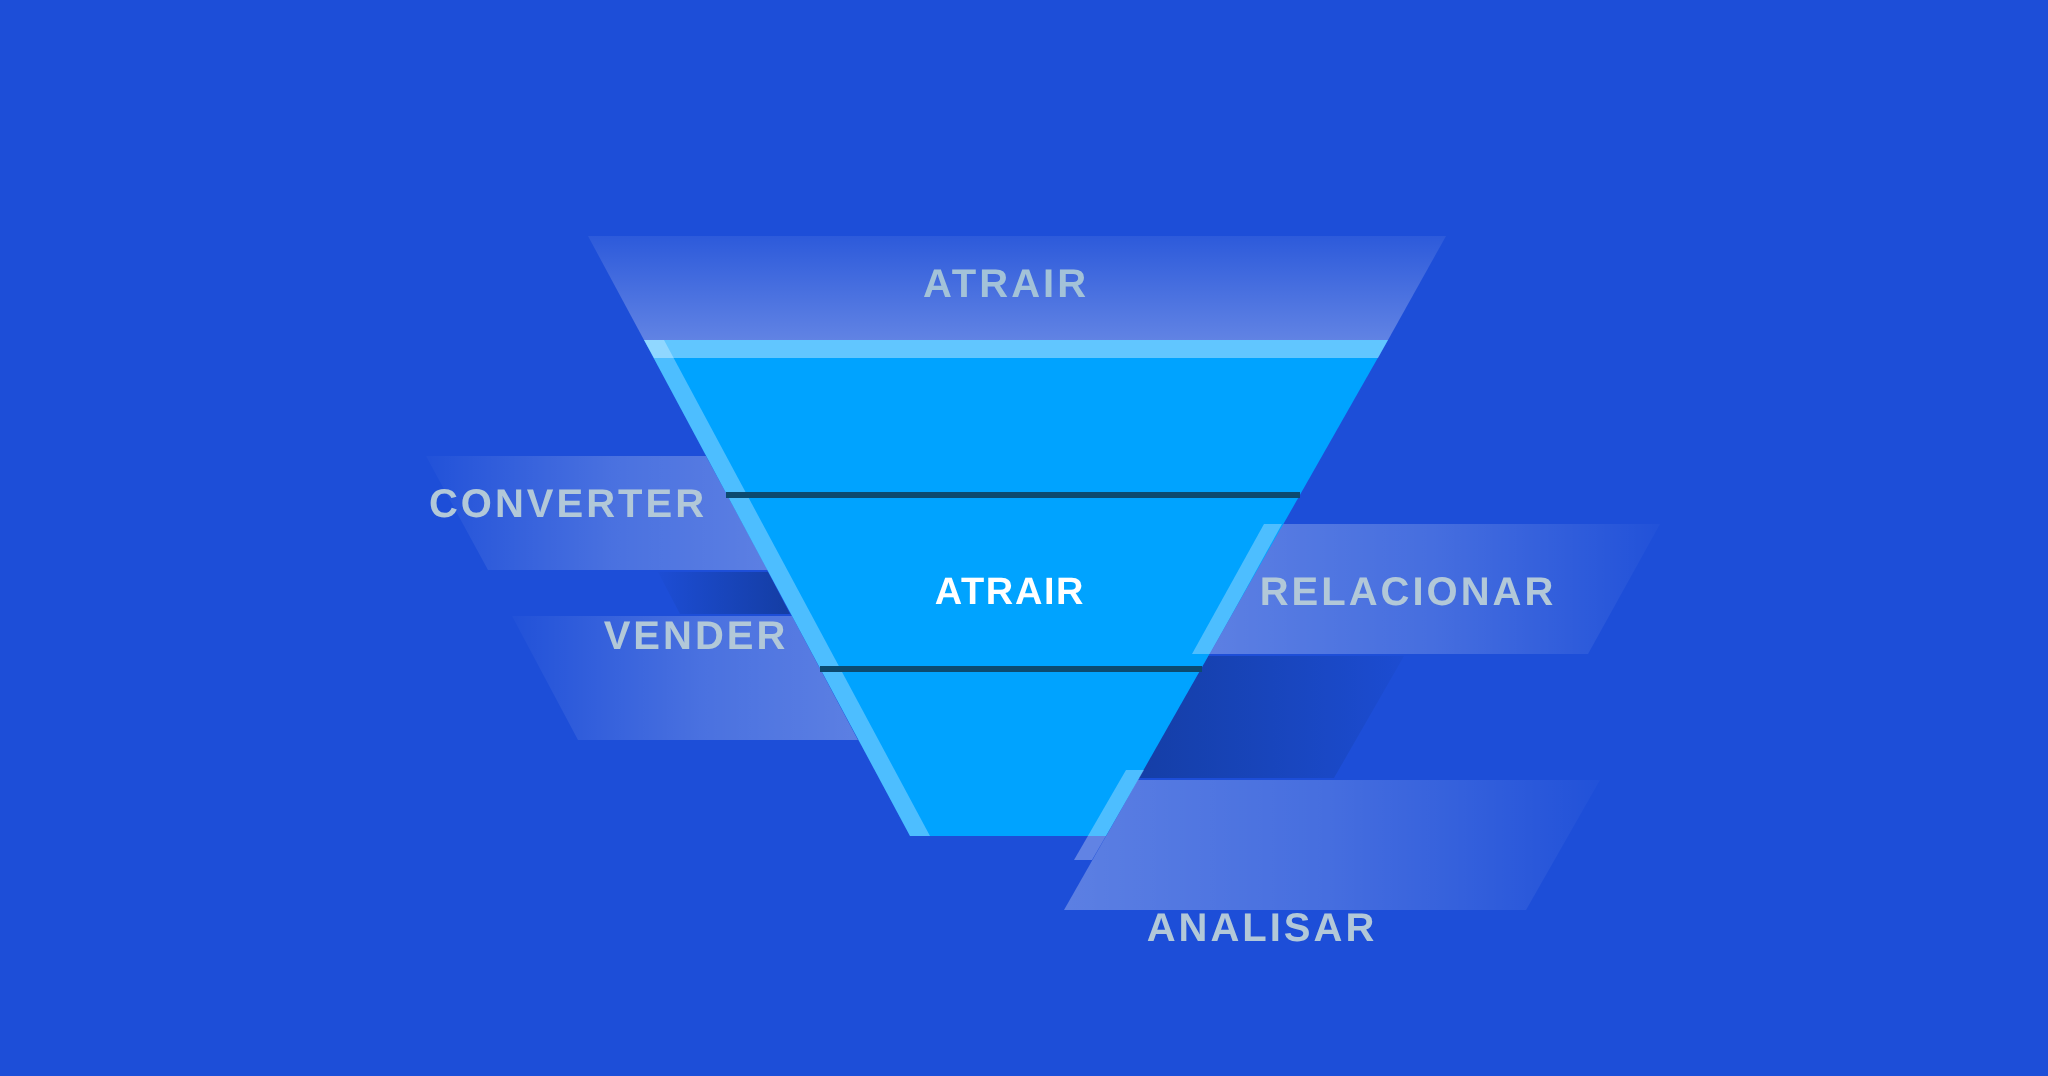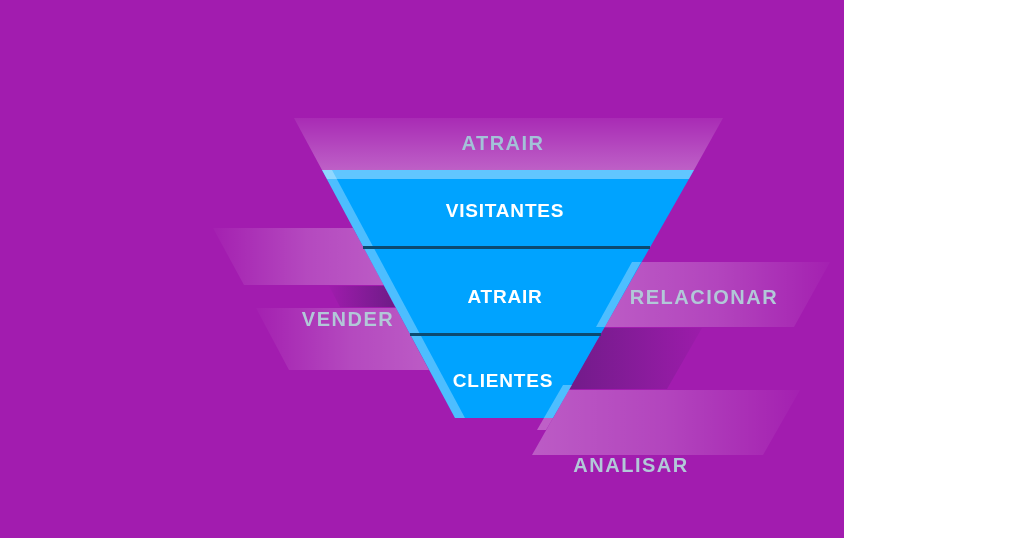--- a/index.html
+++ b/index.html
@@ -5,23 +5,23 @@
   html, body {
     margin: 0;
     padding: 0;
     width: 1024px;
     height: 538px;
     overflow: hidden;
     font-family: "Liberation Sans", "DejaVu Sans", sans-serif;
   }
   .canvas {
     position: relative;
-    width: 844px;
+    width: 1024px;
     height: 538px;
-    background: #a21caf;
+    background: #1d4ed8;
   }
   .canvas svg {
     position: absolute;
     left: 0;
     top: 0;
   }
   .label {
     position: absolute;
     transform: translate(-50%, -50%);
     font-weight: bold;
@@ -87,21 +87,20 @@
     <polygon points="322,170 694,170 689,179 327,179" fill="#ffffff" opacity="0.38"></polygon>
     <polygon points="322,170 332,170 465,418 455,418" fill="#ffffff" opacity="0.30"></polygon>
     <polygon points="632,262 641,262 605,327 596,327" fill="#ffffff" opacity="0.30"></polygon>
     <polygon points="563,385 572,385 546,430 537,430" fill="#ffffff" opacity="0.30"></polygon>
 
     <polygon points="363,246 650,246 650,249 363,249" fill="#0c4a70"></polygon>
     <polygon points="410,333 601,333 601,336 410,336" fill="#0c4a70"></polygon>
   </svg>
 
   <div class="label action-label top" style="left:503px; top:143px;">ATRAIR</div>
+  <div class="label action-label" style="left:284px; top:253px;">CONVERTER</div>
   <div class="label action-label" style="left:704px; top:297px;">RELACIONAR</div>
   <div class="label action-label" style="left:348px; top:319px;">VENDER</div>
   <div class="label action-label" style="left:631px; top:425px;margin-top:40px;">ANALISAR</div>
 
-  <div class="label stage-label" style="left:505px; top:211px;">VISITANTES</div>
   <div class="label stage-label" style="left:505px; top:297px;">ATRAIR</div>
-  <div class="label stage-label" style="left:503px; top:381px;">CLIENTES</div>
 
 </div>
 
 </body></html>

